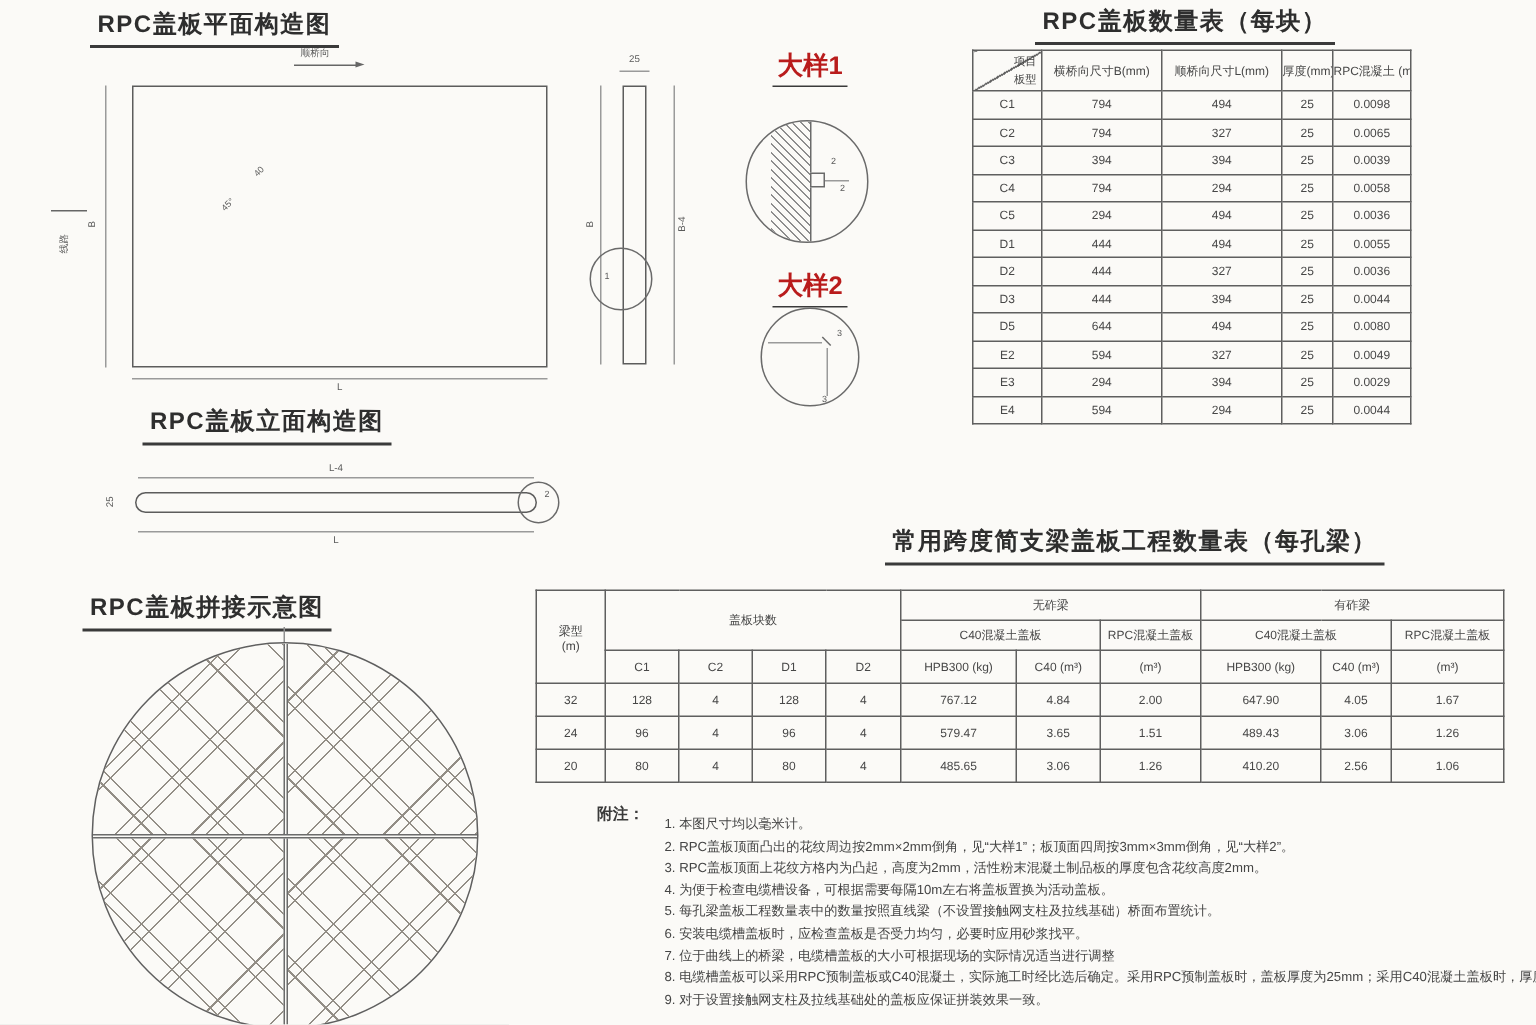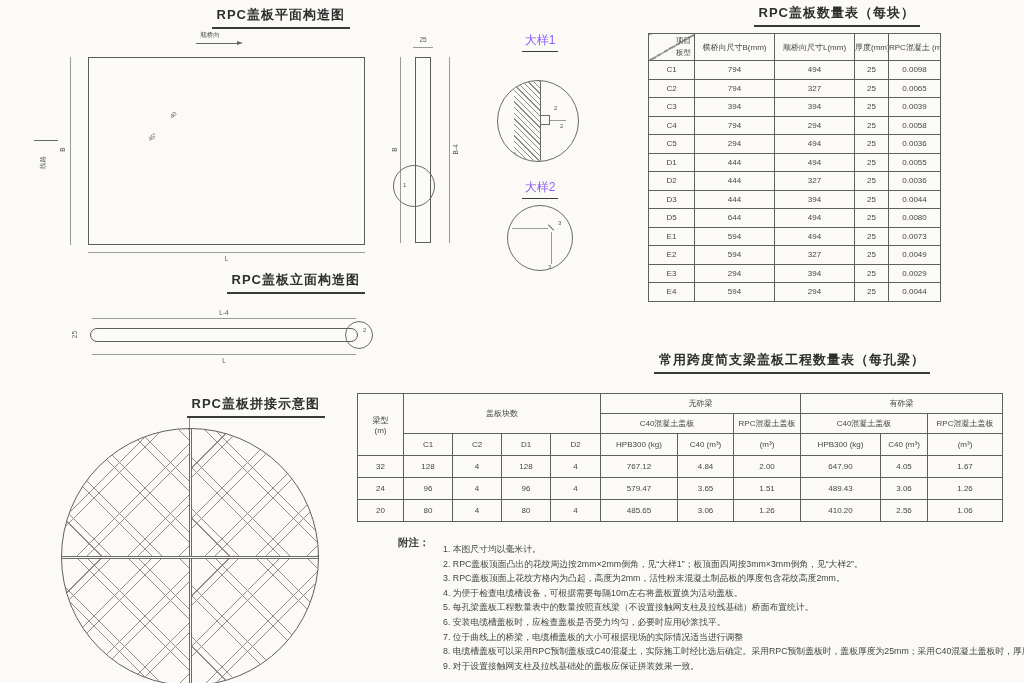--- a/index.html
+++ b/index.html
@@ -4,23 +4,23 @@
 <style>
   html,body{margin:0;padding:0;background:#e8e8e6;}
   #canvas{
     position:relative;width:1024px;height:683px;margin:0 auto;
     background:#fbfaf7;overflow:hidden;
     font-family:"Liberation Sans","DejaVu Sans",sans-serif;
     color:#3c3c3c;
   }
   .abs{position:absolute;}
   
-  .dwg-title{font-weight:bold;font-size:13px;color:#2e2e2e;text-align:right;letter-spacing:1px;}
+  .dwg-title{font-weight:bold;font-size:16px;color:#2e2e2e;text-align:left;letter-spacing:1px;}
   .dwg-title span{display:inline-block;border-bottom:2px solid #3a3a3a;padding:0 5px 3px;}
-  .sub-title{font-weight:normal;font-size:12px;color:#8b5cf6;text-align:center;}
+  .sub-title{font-weight:bold;font-size:17px;color:#b91c1c;text-align:center;}
   .sub-title span{display:inline-block;border-bottom:1.5px solid #3a3a3a;padding:0 3px 2px;}
   
   .lattice{
     background-image:
       repeating-linear-gradient(45deg, transparent 0 28px, #938e86 28px 29px, transparent 29px 35px, #938e86 35px 36px),
       repeating-linear-gradient(135deg, transparent 0 28px, #938e86 28px 29px, transparent 29px 35px, #938e86 35px 36px);
   }
   .hatch{
     background-image:repeating-linear-gradient(45deg, transparent 0 3px, #8d8d8d 3px 4px);
   }
@@ -214,27 +214,20 @@
           <td>394</td>
           <td>25</td>
           <td>0.0044</td>
         </tr>
         <tr>
           <td>D5</td>
           <td>644</td>
           <td>494</td>
           <td>25</td>
           <td>0.0080</td>
-        </tr>
-        <tr>
-          <td>E1</td>
-          <td>594</td>
-          <td>494</td>
-          <td>25</td>
-          <td>0.0073</td>
         </tr>
         <tr>
           <td>E2</td>
           <td>594</td>
           <td>327</td>
           <td>25</td>
           <td>0.0049</td>
         </tr>
         <tr>
           <td>E3</td>

